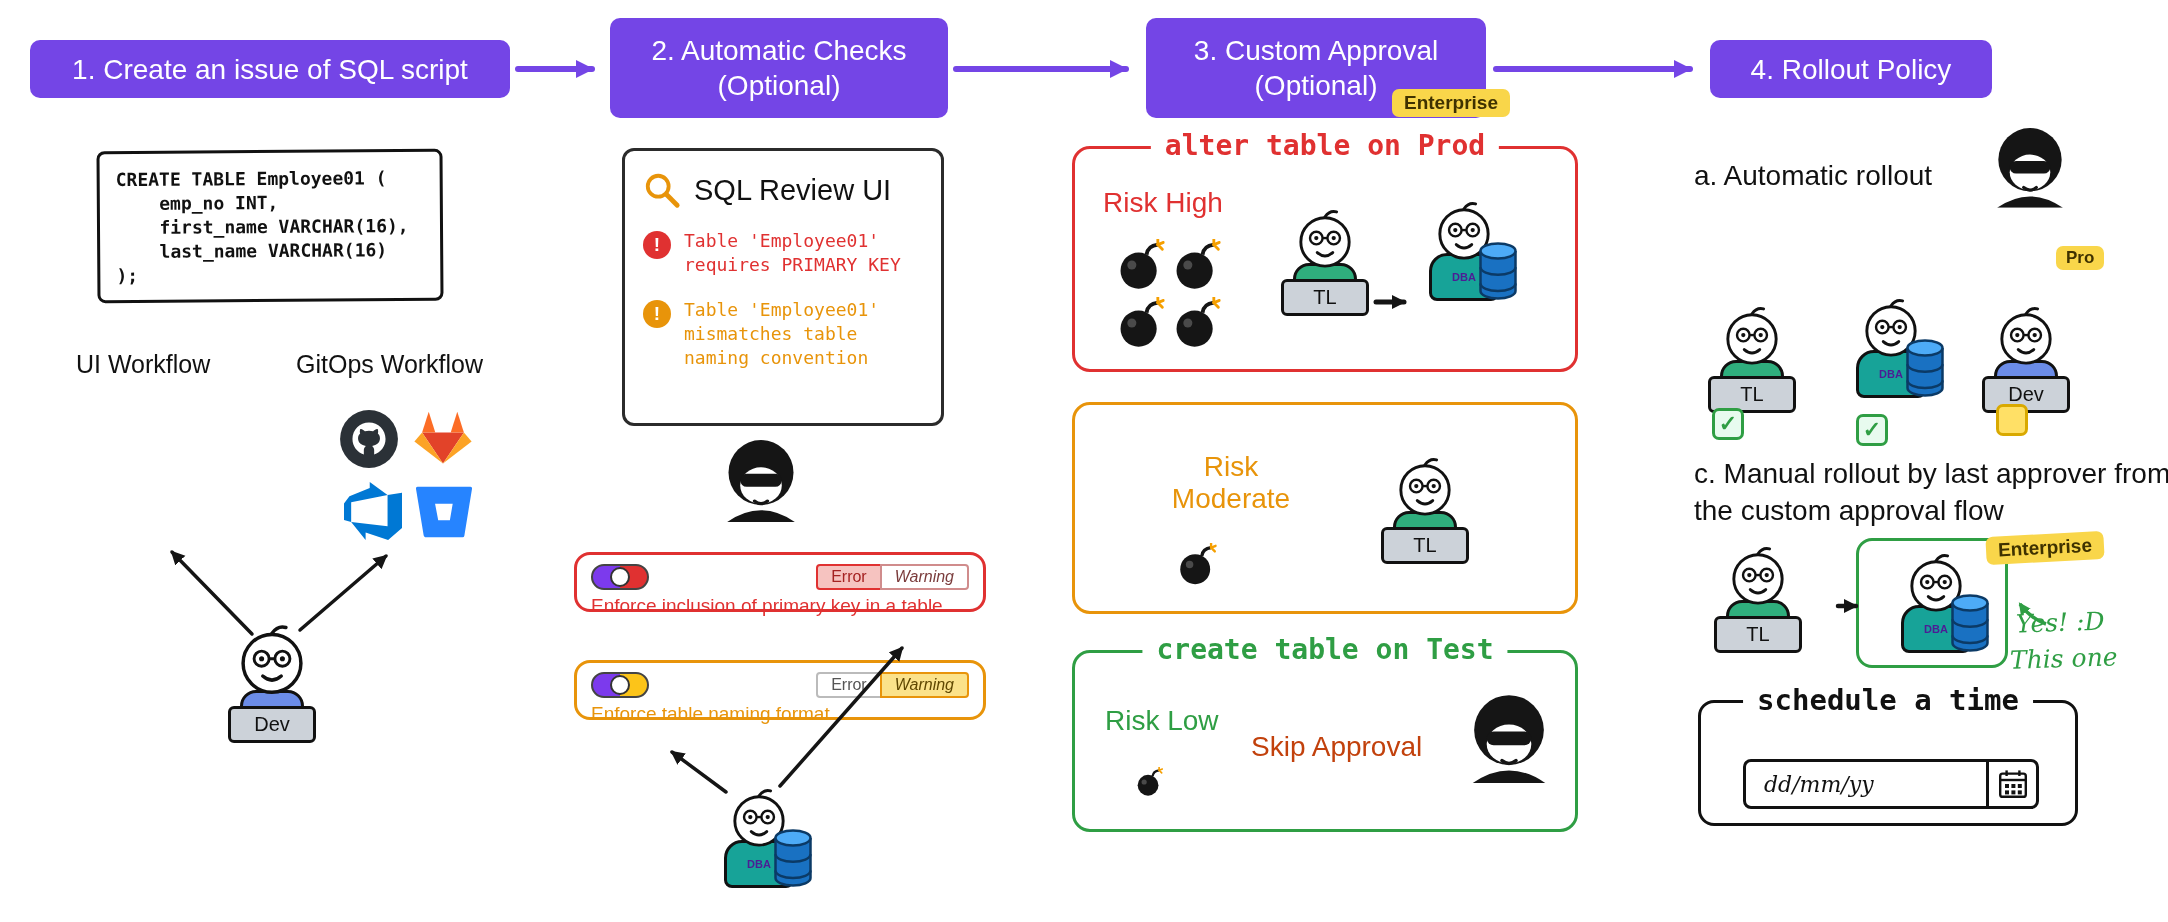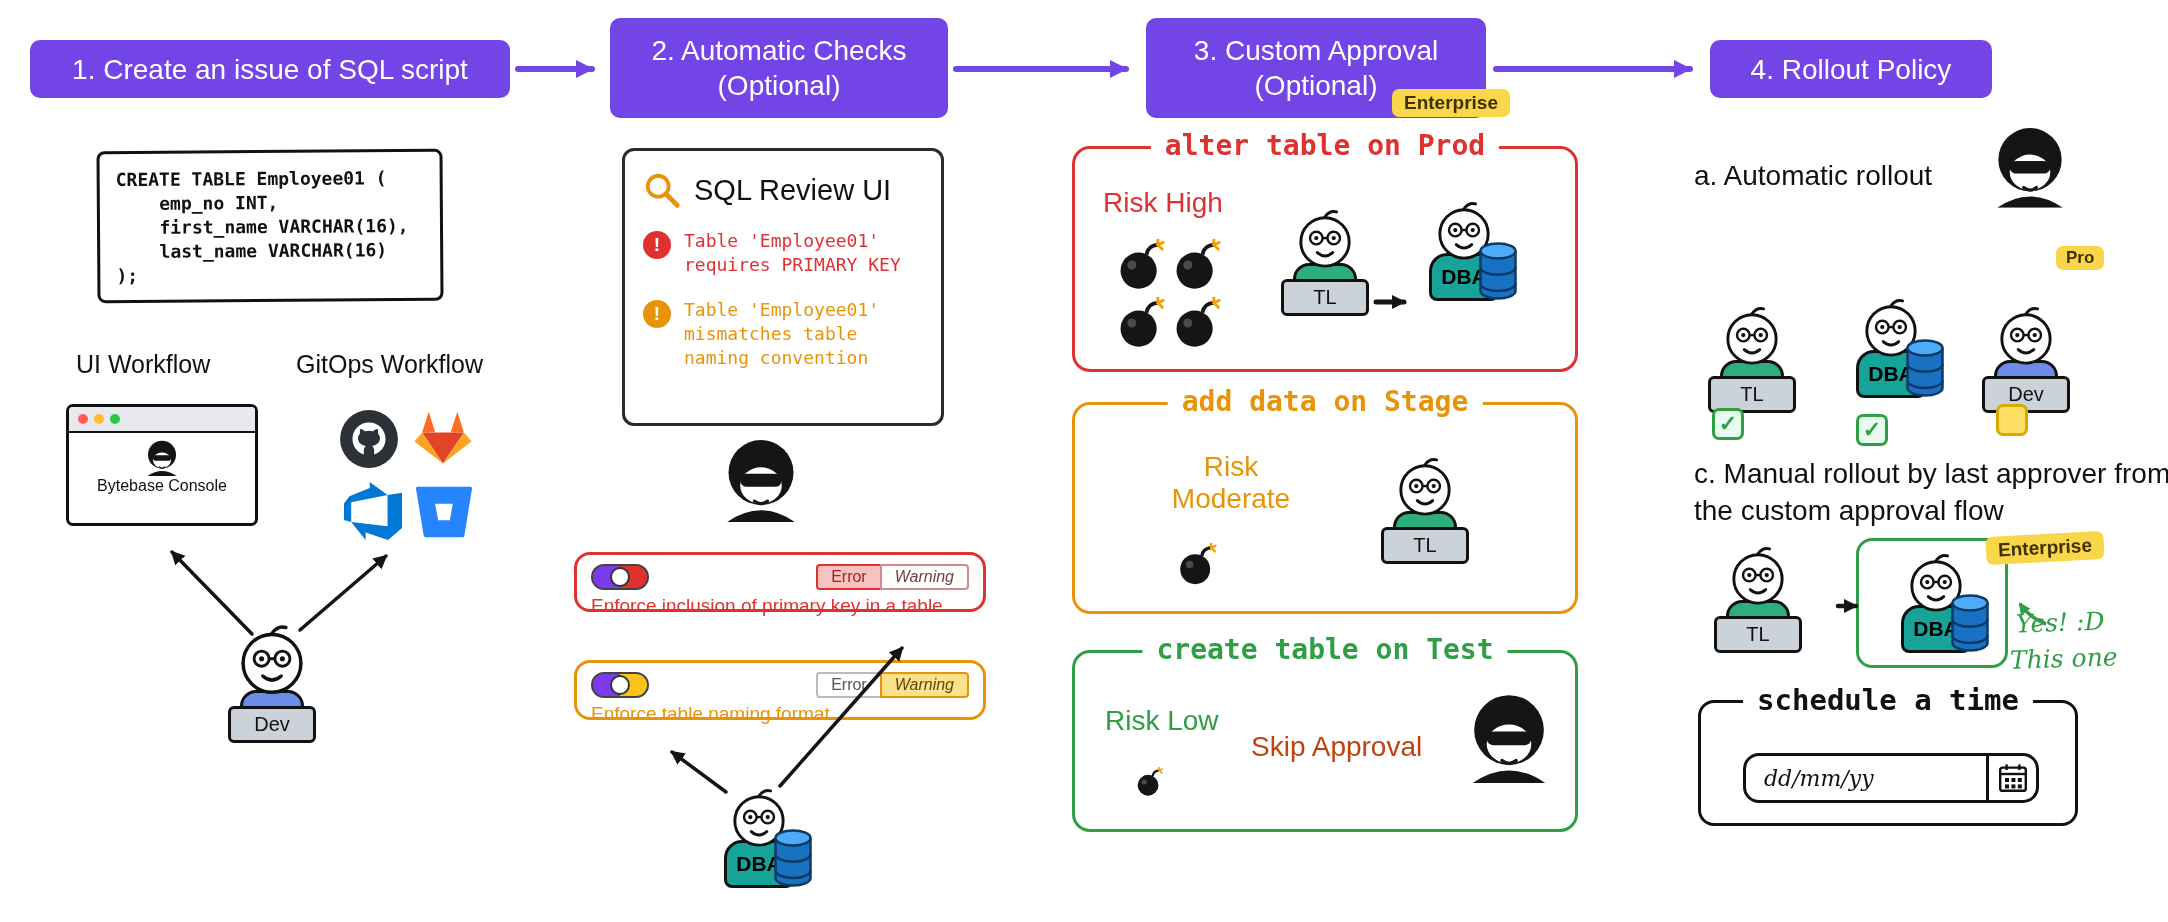--- a/index.html
+++ b/index.html
@@ -33,21 +33,21 @@
   .person{position:absolute;display:flex;flex-direction:column;align-items:center;width:120px}
   .pface{width:58px;height:62px;z-index:1}
   .lg .pface{width:70px;height:74px}
   .torso{width:64px;height:26px;border:3px solid #111;border-radius:16px 16px 4px 4px;margin-top:-8px}
   .t-green{background:#2fae7d}.t-teal{background:#17a398}.t-blue{background:#6b8ce8}
   .laptop{min-width:88px;padding:4px 10px;background:#ccd2d9;border:3px solid #111;border-radius:6px;
           margin-top:-10px;z-index:2;font-size:20px;display:flex;justify-content:center;background-clip:padding-box}
   .dba{width:118px}
   .tall{height:48px;width:70px;border-radius:18px 18px 8px 8px;display:flex;align-items:center;
         justify-content:center;margin-top:-10px}
-  .tlabel{color:#000000;font-weight:bold;font-size:21px}
+  .tlabel{color:#4c1d95;font-weight:bold;font-size:11px}
   .dbstack{position:absolute;width:46px;height:60px;right:2px;bottom:0;z-index:3}
   .bot{position:absolute}
   .check{position:absolute;width:32px;height:32px;border:3px solid #2F9E44;background:#e8fbef;
          border-radius:7px;color:#2F9E44;font-size:22px;font-weight:bold;display:flex;
          align-items:center;justify-content:center;z-index:7}
   .check.pending{border-color:#d9a900;background:#ffe066;color:transparent}
 
   
   .reviewbox{position:absolute;left:622px;top:148px;width:322px;height:278px;border:3px solid #2b2b2b;
              border-radius:12px;background:#fff;padding:20px 18px}
@@ -94,22 +94,22 @@
   .sec{position:absolute;font-size:28px;color:#111}
   .approvebox{position:absolute;left:1856px;top:538px;width:152px;height:130px;border:3.5px solid #2F9E44;
               border-radius:16px;background:#fff}
   .hand{position:absolute;font-family:"DejaVu Serif",serif;font-style:italic;color:#2F9E44;
         font-size:25px;transform:rotate(-2deg);white-space:nowrap}
   .schedbox{position:absolute;left:1698px;top:700px;width:380px;height:126px;border:3.5px solid #111;
             border-radius:16px;background:#fff}
   .schedtitle{position:absolute;top:-20px;left:50%;transform:translateX(-50%);background:#fff;
               padding:0 14px;font-family:"DejaVu Sans Mono",monospace;font-weight:bold;font-size:29px;
               white-space:nowrap;color:#111}
-  .dateinput{position:absolute;left:42px;top:50px;width:296px;height:50px;border:3px solid #111;
-             border-radius:16px;display:flex;align-items:stretch;background:#fff}
+  .dateinput{position:absolute;left:42px;top:56px;width:296px;height:50px;border:3px solid #111;
+             border-radius:8px;display:flex;align-items:stretch;background:#fff}
   .dateval{flex:1;display:flex;align-items:center;padding-left:18px;font-family:"DejaVu Serif",serif;
            font-style:italic;font-size:22px}
   .calcell{width:50px;border-left:3px solid #111;display:flex;align-items:center;justify-content:center}
   .calcell svg{width:32px;height:32px}
 
   #arrows{position:absolute;left:0;top:0;pointer-events:none;z-index:50}
 </style>
 </head>
 <body>
 
@@ -198,31 +198,20 @@
     <div>CREATE TABLE Employee01 (</div>
     <div>    emp_no INT,</div>
     <div>    first_name VARCHAR(16),</div>
     <div>    last_name VARCHAR(16)</div>
     <div>);</div>
   </div>
 
   <div class="wlabel" style="left:76px;top:350px">UI Workflow</div>
   <div class="wlabel" style="left:296px;top:350px">GitOps Workflow</div>
 
-  <div class="browser">
-    <div class="bar">
-      <span class="dot" style="background:#ff5f57"></span>
-      <span class="dot" style="background:#febc2e"></span>
-      <span class="dot" style="background:#28c840"></span>
-    </div>
-    <svg class="logo" viewBox="0 0 60 66">
-        <use href="#sym-bot"></use>
-      </svg>
-    <div class="bname">Bytebase Console</div>
-  </div>
 
   <svg class="gicon" style="left:338px;top:408px;width:62px;height:62px" viewBox="0 0 60 60">
       <use href="#sym-github"></use>
     </svg>
   <svg class="gicon" style="left:410px;top:406px;width:66px;height:62px" viewBox="0 0 60 56">
       <use href="#sym-gitlab"></use>
     </svg>
   <svg class="gicon" style="left:344px;top:482px;width:58px;height:58px" viewBox="0 0 24 24">
       <use href="#sym-azure"></use>
     </svg>
@@ -332,21 +321,20 @@
       <div class="torso tall t-teal">
           <span class="tlabel">DBA</span>
         </div>
       <svg class="dbstack" viewBox="0 0 36 48">
           <use href="#sym-db"></use>
         </svg>
     </div>
   </div>
 
   <div class="bigbox" style="left:1072px;top:402px;width:506px;height:212px;border-color:#E8940A">
-    <div class="boxtitle" style="color:#E8940A">add data on Stage</div>
     <div class="risk" style="left:66px;top:46px;width:180px;text-align:center;color:#E8940A">Risk Moderate</div>
     <svg class="sbomb" style="left:104px;top:138px;width:38px;height:43px" viewBox="0 0 40 46">
         <use href="#sym-bomb"></use>
       </svg>
     <div class="person" style="left:290px;top:52px">
       <svg class="pface" viewBox="0 0 60 64">
           <use href="#sym-face"></use>
         </svg>
       <div class="torso t-green"></div>
       <div class="laptop">

